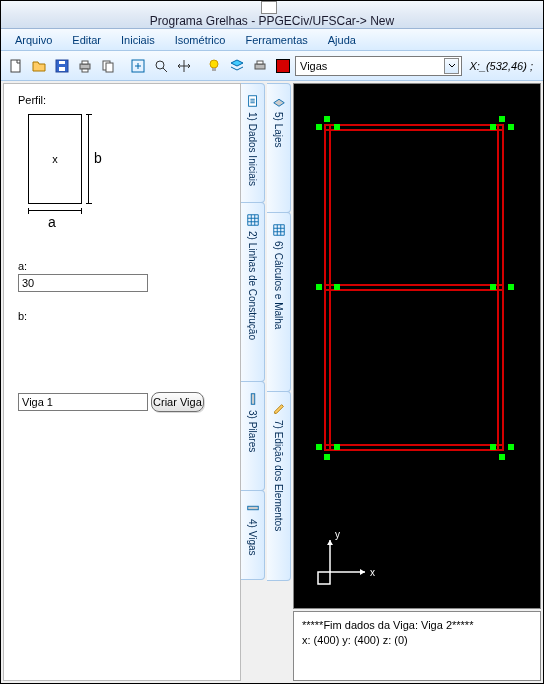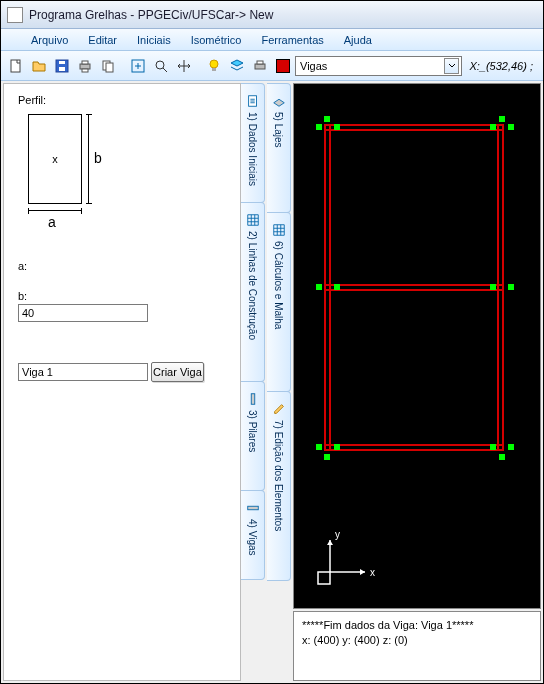--- a/index.html
+++ b/index.html
@@ -14,32 +14,33 @@
   }
   .titlebar {
     height: 28px;
     background: linear-gradient(180deg, #f3f8fd 0%, #e2eaf5 50%, #d2e0f0 100%);
     border-bottom: 1px solid #9cb6d6;
     display: flex;
     align-items: center;
     padding: 0 6px;
     font-size: 12px;
     color: #1a1a2e;
+    flex-direction: column;
   }
   .titlebar .icon {
     width: 16px; height: 16px; margin-right: 6px;
     background: #fff; border: 1px solid #888;
   }
   .menubar {
     height: 22px;
     background: linear-gradient(180deg, #f5faff 0%, #d9ecff 100%);
     border-bottom: 1px solid #a8c8e8;
     display: flex;
     align-items: center;
-    padding: 0 20px;
+    padding: 0 4px;
     font-size: 11px;
     color: #003c78;
   }
   .menubar span {
     padding: 3px 10px;
     cursor: default;
   }
   .toolbar {
     height: 30px;
     background: linear-gradient(180deg, #f5faff 0%, #d9ecff 100%);
@@ -136,26 +137,27 @@
   .dim-a-line::before{left:0;} .dim-a-line::after{right:0;}
   .field-label { font-size:11px; margin-top:18px; margin-bottom:2px; display:block;}
   .txt {
     width: 130px; height: 18px;
     border: 1px solid #7a7a7a;
     padding: 1px 3px;
     font-size: 11px;
   }
   .spacer30 { height: 40px; }
   .btn-criar {
+    margin-top: 28px;
     padding: 3px 1px;
     border: 1px solid #707070;
     background: linear-gradient(180deg,#fdfdfd,#e3e3e3);
     font-size:11px;
     cursor: default;
-    border-radius: 2px;
+    border-radius: 8px;
     box-shadow: 1px 1px 0 rgba(0,0,0,.15);
   }
   .tab-strip {
     width: 26px;
     display: flex;
     flex-direction: column;
     margin: 2px 0 2px 0;
   }
   .vtab {
     flex: 0 0 auto;
@@ -322,23 +324,23 @@
       <div class="rect">
         <span>x</span>
       </div>
       <div class="dim-b-line"></div>
       <div class="dim-b">b</div>
       <div class="dim-a-line"></div>
       <div class="dim-a">a</div>
     </div>
 
     <label class="field-label">a:</label>
+    <input class="txt" value="30" style="">
 
     <label class="field-label">b:</label>
-    <input class="txt" value="40" style="">
 
     <div class="spacer30"></div>
 
     <input class="txt" value="Viga 1" style="">
 
     <button class="btn-criar">Criar Viga</button>
   </div>
 
   <div class="tab-strip">
     <div class="vtab" style="height:120px">
@@ -423,18 +425,18 @@
         <path d="M55 50 l-5 -3 v6 z" fill="#fff"></path>
         <text x="60" y="54" fill="#fff" font-size="10">x</text>
         <path d="M20 50 v-32" stroke="#fff" stroke-width="1.5"></path>
         <path d="M20 18 l-3 5 h6 z" fill="#fff"></path>
         <text x="25" y="16" fill="#fff" font-size="10">y</text>
         <rect x="8" y="50" width="12" height="12" fill="none" stroke="#fff" stroke-width="1.5"></rect>
       </svg>
     </div>
 
     <div class="console">
-      <div>*****Fim dados da Viga: Viga 1*****</div>
+      <div>*****Fim dados da Viga: Viga 2*****</div>
       <div>x: (400)  y: (400) z: (0)</div>
     </div>
   </div>
 
 </div>
 
 </body></html>

